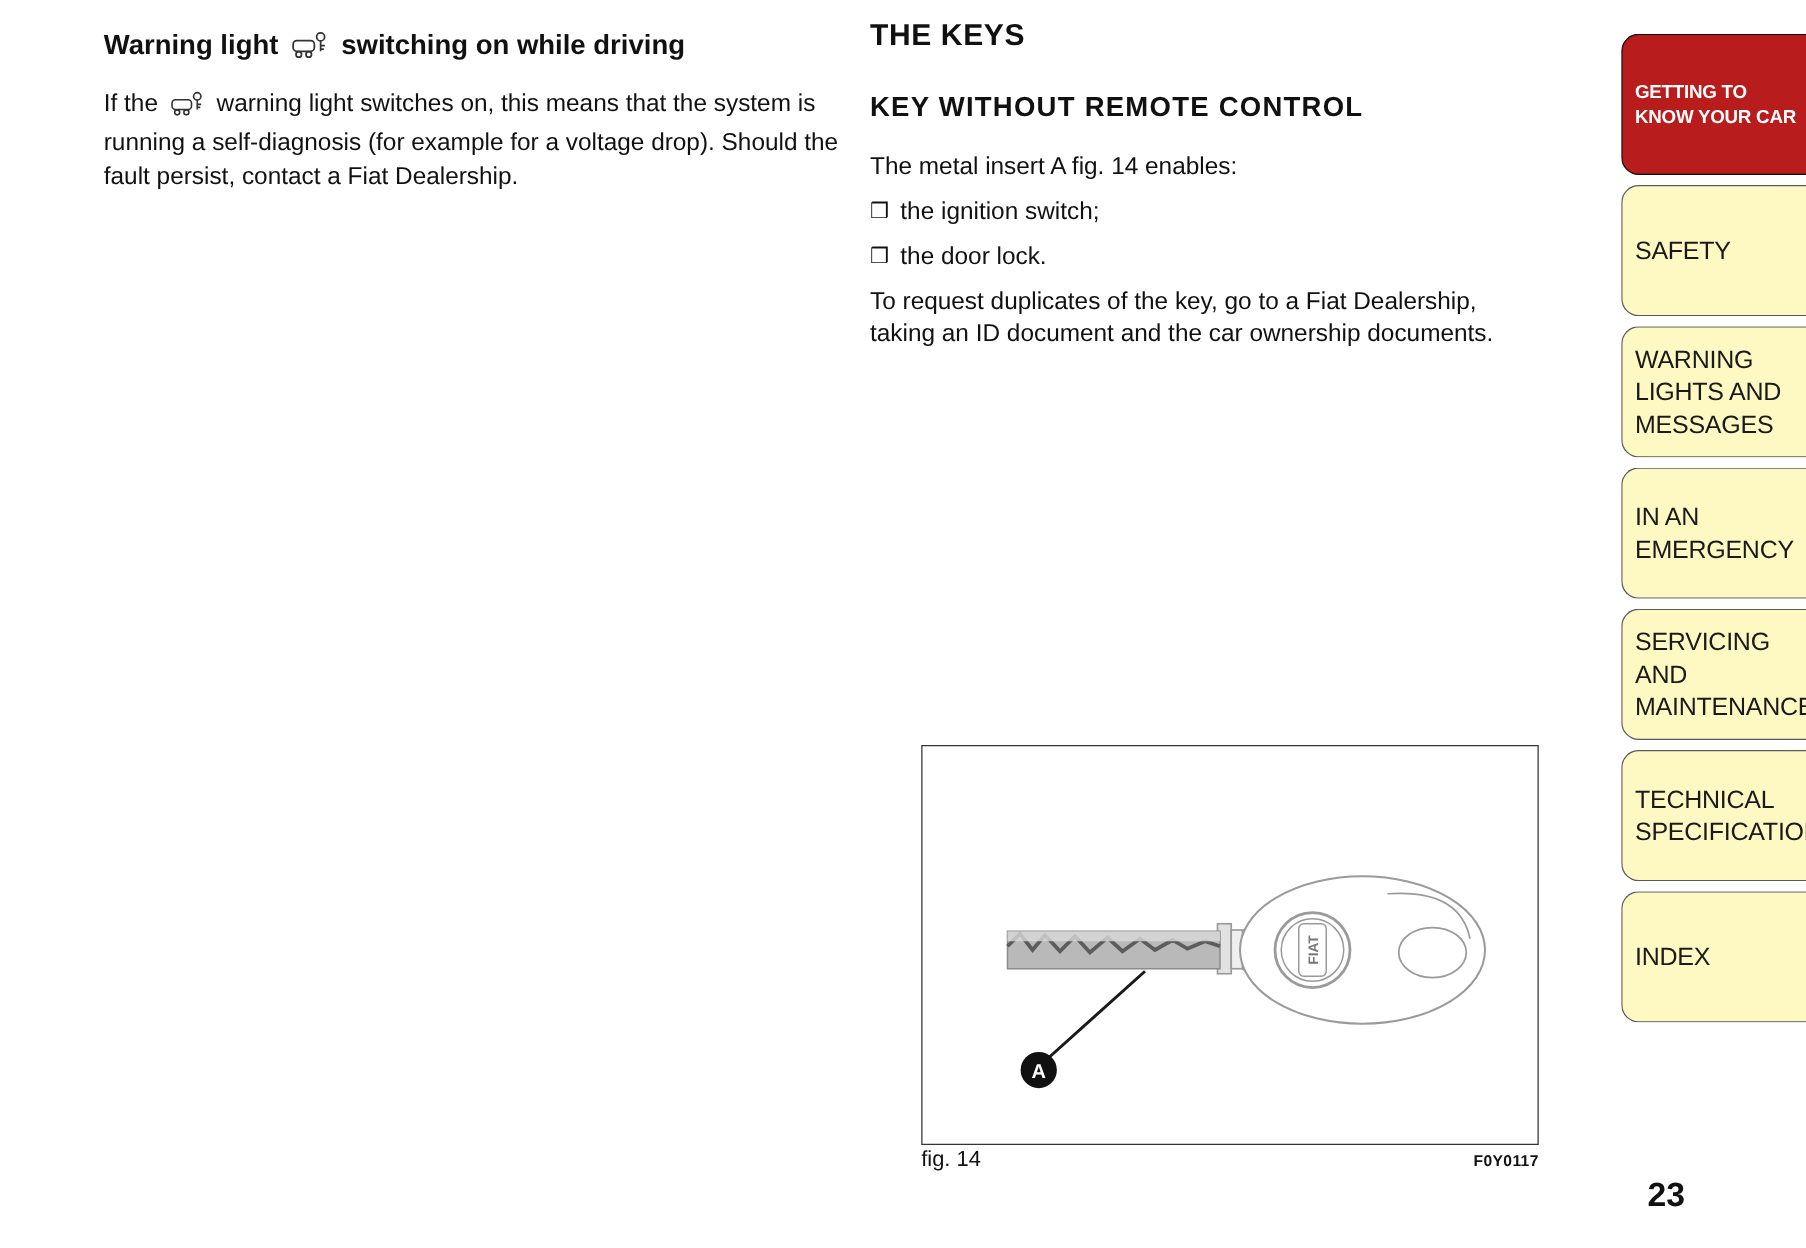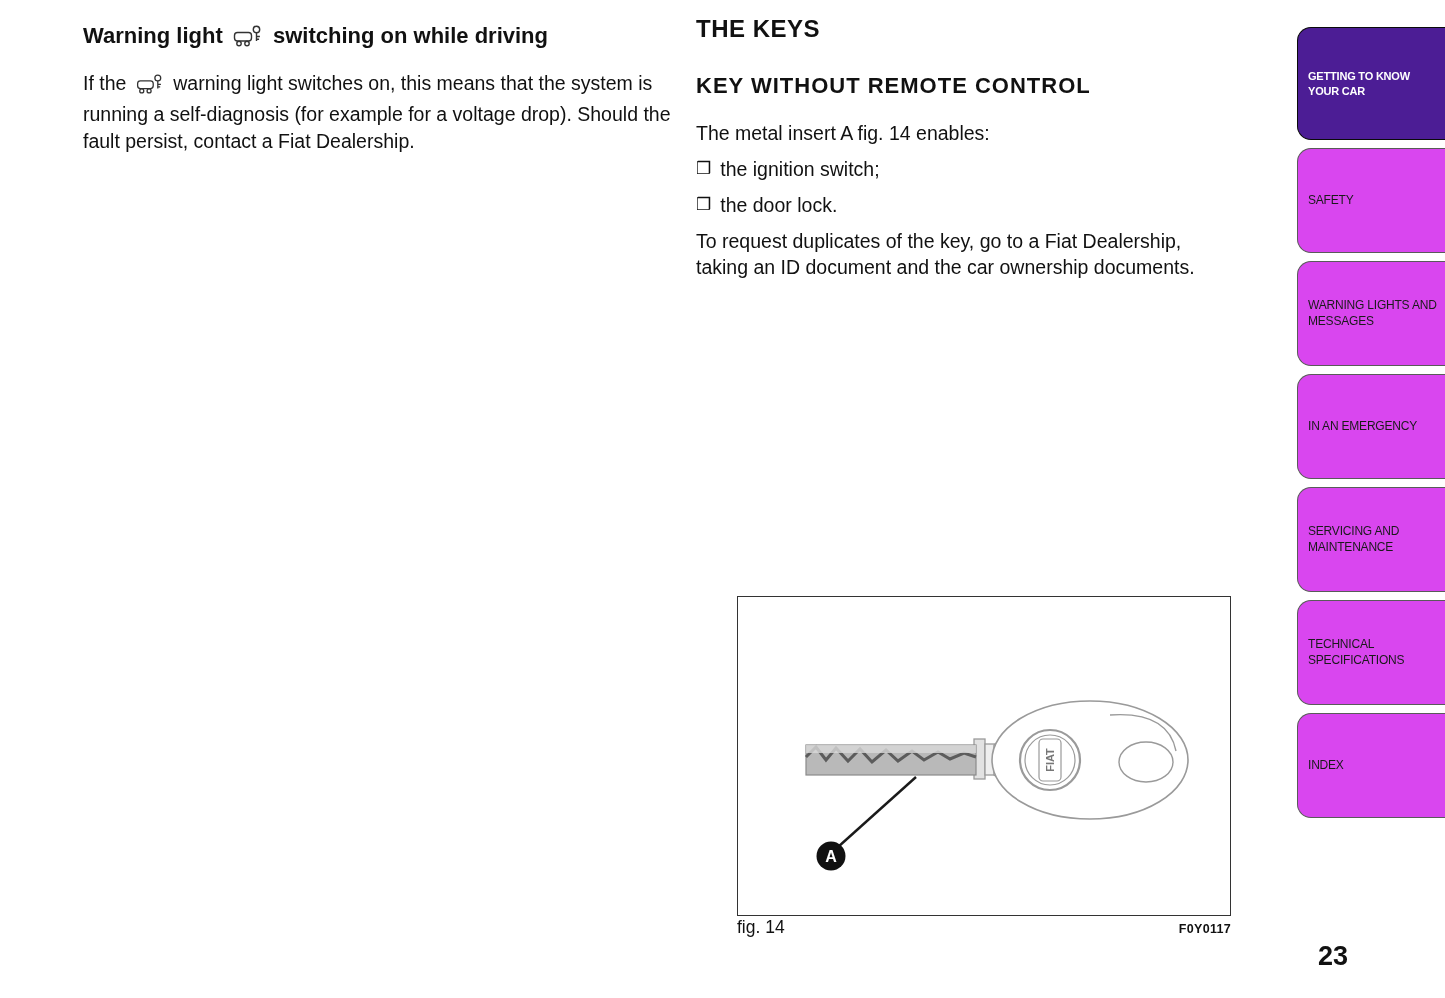--- a/index.html
+++ b/index.html
@@ -28,30 +28,30 @@
   .figure{position:absolute;left:737px;top:596px;width:494px;}
   .figure-box{width:494px;height:320px;border:1.5px solid #333;box-sizing:border-box;background:#fff;}
   .figure-caption-row{display:flex;justify-content:space-between;align-items:baseline;margin-top:1px;}
   .fig-label{font-size:17.5px;}
   .fig-code{font-size:12.5px;font-weight:bold;letter-spacing:.3px;}
 
   
   .sidebar{position:absolute;top:27px;right:0;width:148px;}
   .tab{
     width:148px;height:105px;margin-bottom:8px;box-sizing:border-box;
-    background:#d946ef;border:1.5px solid #5a5a5a;border-right:none;
+    background:#fef9c3;border:1.5px solid #5a5a5a;border-right:none;
     border-radius:14px 0 0 14px;
     display:flex;align-items:center;
     padding:6px 4px 6px 10px;
-    font-size:12px;line-height:1.3;letter-spacing:-.2px;color:#1a1a1a;
+    font-size:20px;line-height:1.3;letter-spacing:-.2px;color:#1a1a1a;
     cursor:pointer;
   }
   .tab.active{
-    background:#4c1d95;border-color:#0a0a0a;color:#ffffff;
-    font-weight:bold;font-size:11px;height:113px;
+    background:#b91c1c;border-color:#0a0a0a;color:#ffffff;
+    font-weight:bold;font-size:15px;height:113px;
   }
 
   .page-num{position:absolute;left:1318px;top:941px;font-size:27px;font-weight:bold;}
 </style>
 </head>
 <body>
 
 <div class="page">
 
   <div class="left-col">

